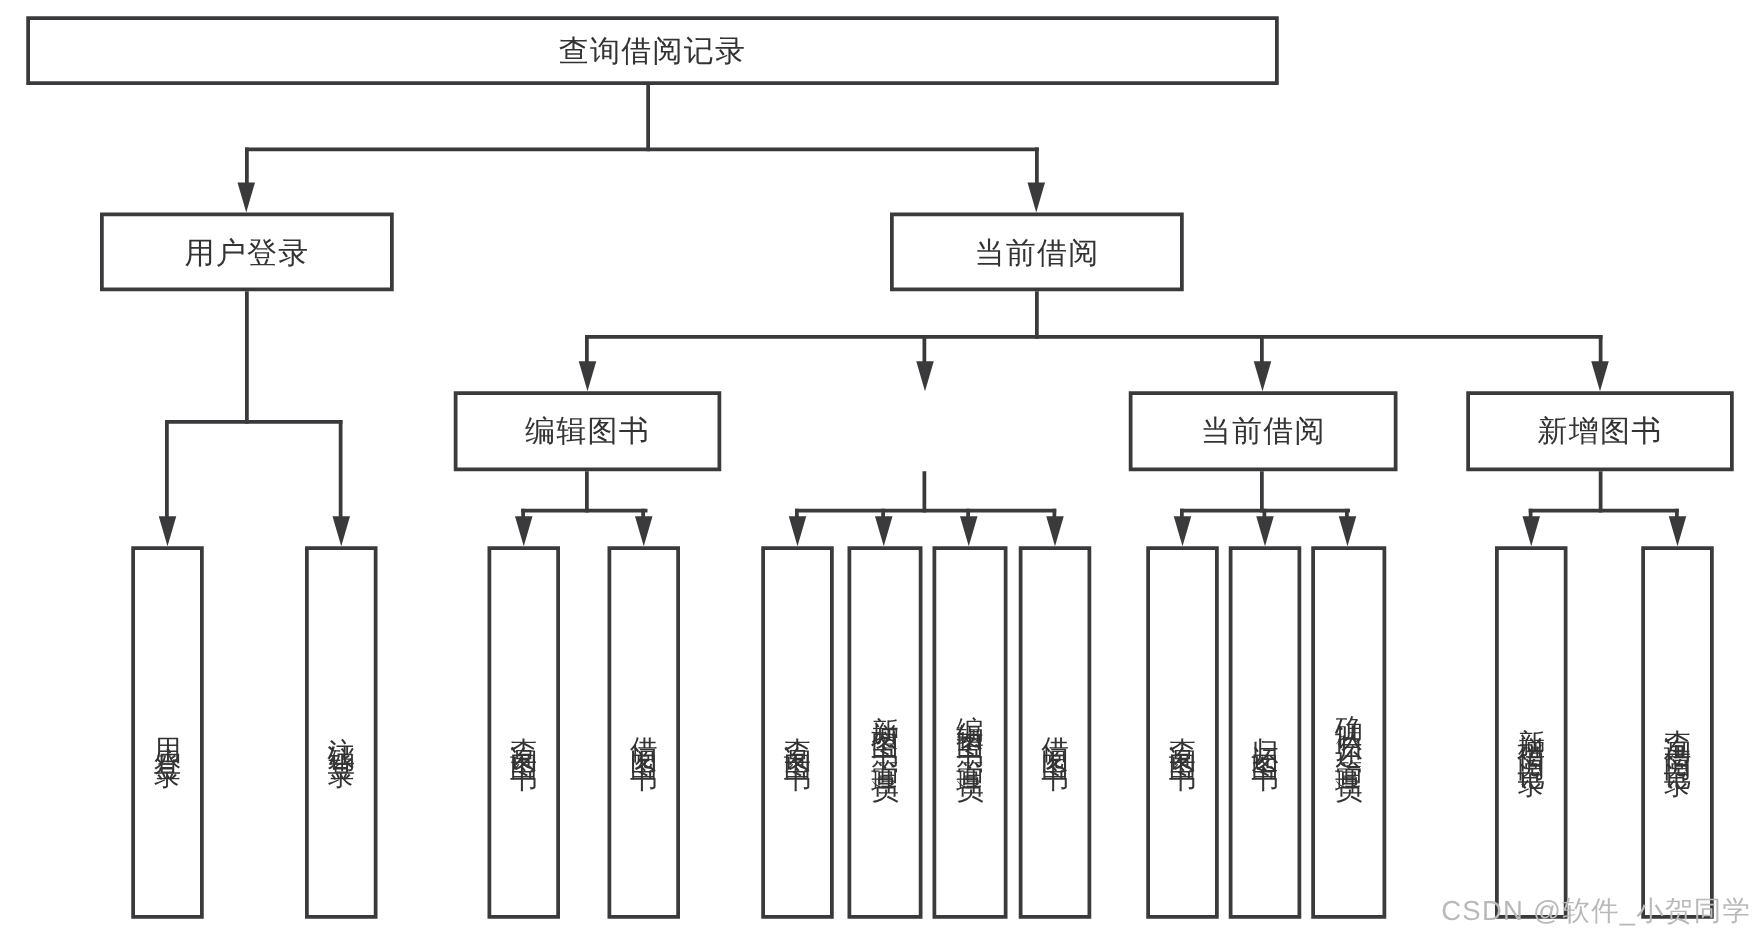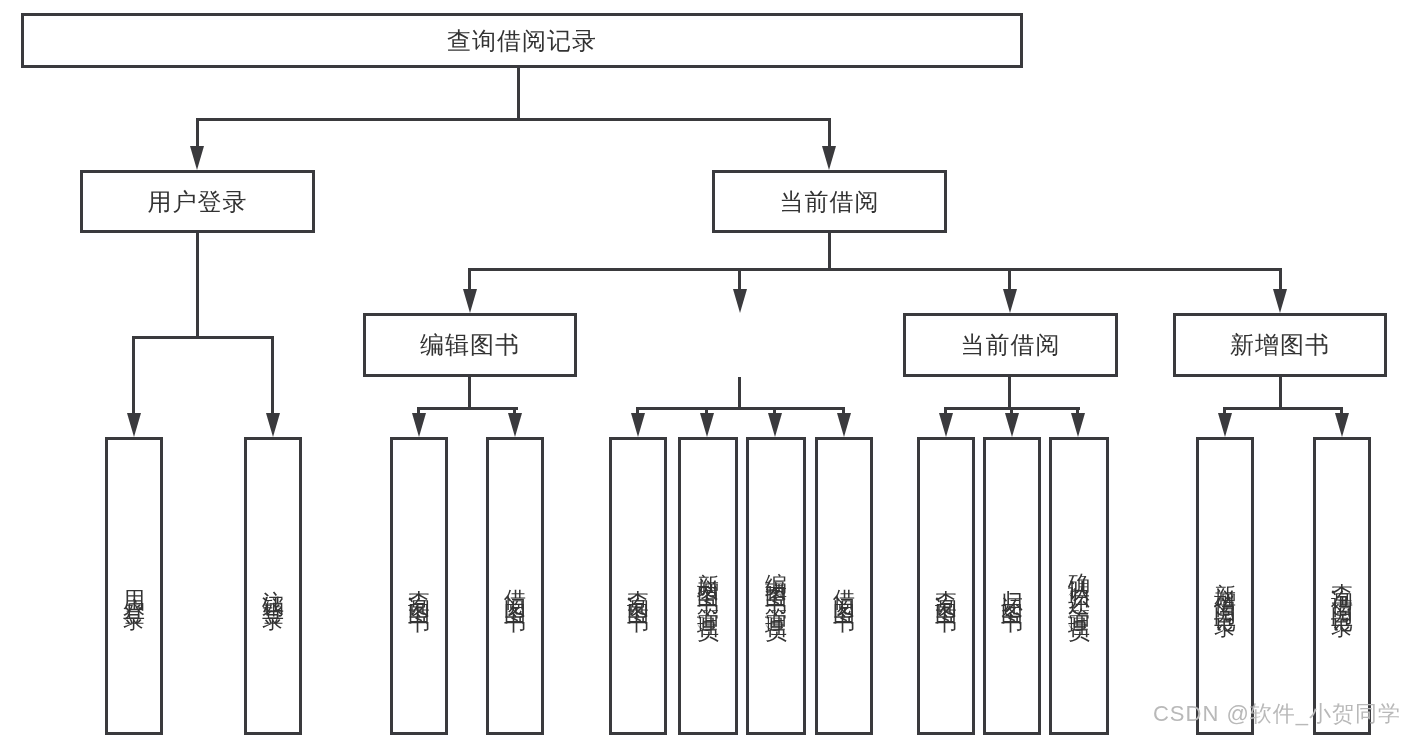--- a/index.html
+++ b/index.html
@@ -37,21 +37,21 @@
   .v{position:absolute;width:3px;background:var(--line);}
   .h{position:absolute;height:3px;background:var(--line);}
   .ah{
     position:absolute;width:0;height:0;
     border-left:7px solid transparent;
     border-right:7px solid transparent;
     border-top:24px solid var(--line);
   }
   .watermark{
     position:absolute;
-    right:4px;bottom:18px;
+    right:4px;bottom:3px;
     color:var(--wm);
     font-size:22px;
     letter-spacing:1px;
     z-index:5;
     white-space:nowrap;
   }
 </style>
 </head>
 <body>
 

